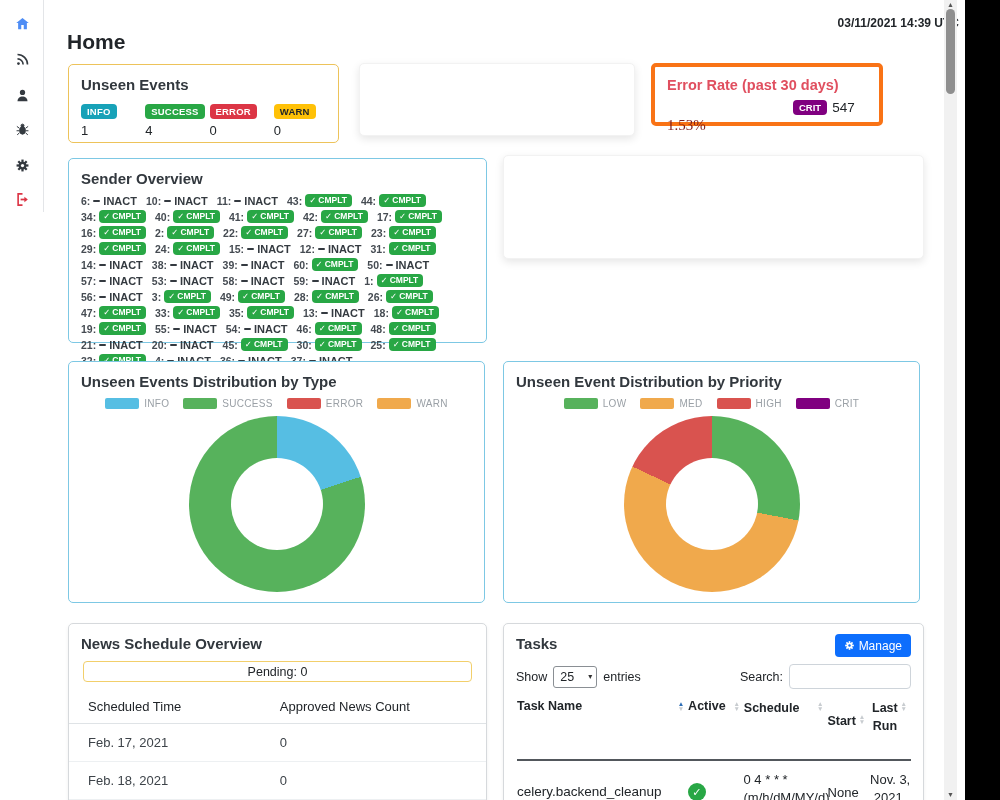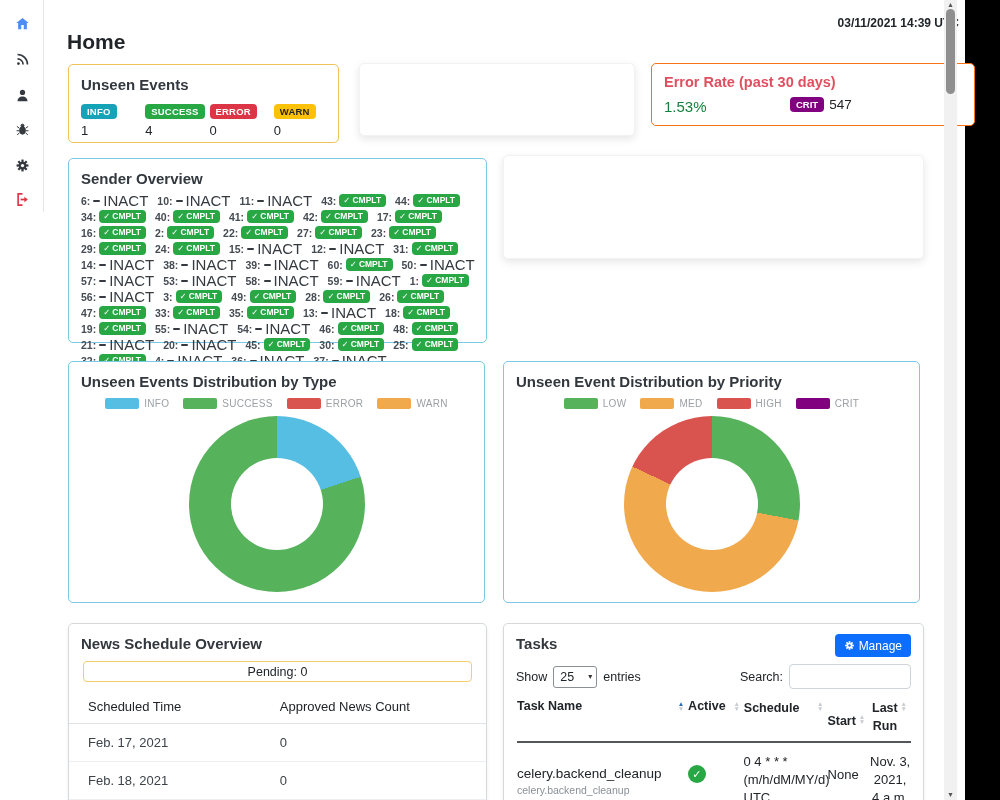--- a/index.html
+++ b/index.html
@@ -33,34 +33,34 @@
   #unseen-stats { display:flex; padding:8px 0 0 12px; }
   .stat-col { width:66px; }
   .stat-badge { display:inline-block; font-size:9.5px; font-weight:700; padding:2px 6px; border-radius:4px; letter-spacing:.2px; }
   .stat-value { font-size:13px; color:#212529; margin-top:4px; }
 
   
   #card-empty-mid { left:359px; top:63px; width:276px; height:73px; border:1px solid #f2f2f2; box-shadow:0 3px 8px rgba(0,0,0,.10); }
   #card-empty-right { left:503px; top:155px; width:421px; height:104px; border:1px solid #f2f2f2; box-shadow:0 3px 8px rgba(0,0,0,.10); }
 
   
-  #card-error { left:651px; top:63px; width:324px; height:63px; border:1px solid #f97316; }
+  #card-error { left:651px; top:63px; width:232px; height:63px; border:4px solid #f97316; }
   #card-error .card-title { color:#e04f5f; padding-top:10px; font-size:14.5px; }
-  #error-value { position:absolute; left:12px; top:34px; font-size:15px; color:#15803d; }
+  #error-value { position:absolute; left:12px; top:50px; font-size:15px; color:#7f1d1d;font-family:Liberation Serif, serif; }
   #error-crit { position:absolute; left:138px; top:33px; display:flex; align-items:center; gap:5px; }
   #crit-badge { font-size:9.5px; font-weight:700; color:#fff; padding:2px 6px; border-radius:4px; }
   #crit-count { font-size:13.5px; color:#212529; }
 
   
   #card-sender { left:68px; top:158px; width:419px; height:185px; border:1px solid #7dc8e4; }
   #sender-list { padding:7px 10px 0 12px; display:flex; flex-wrap:wrap; column-gap:9px; row-gap:3px; align-items:center; }
   .sender-item { display:inline-flex; align-items:center; gap:3px; height:13px; }
   .sender-num { font-size:10.5px; font-weight:700; color:#454b52; }
   .badge-cmplt { display:inline-flex; align-items:center; gap:2px; background:#28a745; color:#fff; font-size:8.5px; font-weight:700; padding:1px 5px 2px 4px; border-radius:4px; }
-  .inact { display:inline-flex; align-items:center; gap:3px; font-size:15px; font-weight:400; color:#343a40; }
+  .inact { display:inline-flex; align-items:center; gap:3px; font-size:11px; font-weight:700; color:#343a40; }
   .inact-dash { display:inline-block; width:7px; height:2px; background:#343a40; border-radius:1px; }
 
   
   #card-chart1 { left:68px; top:361px; width:417px; height:242px; border:1px solid #7dc8e4; }
   #card-chart2 { left:503px; top:361px; width:417px; height:242px; border:1px solid #7dc8e4; }
   .legend-row { display:flex; justify-content:center; gap:14px; margin-top:8px; }
   .legend-item { display:flex; align-items:center; gap:5px; }
   .legend-swatch { width:34px; height:11px; border-radius:2px; }
   .legend-label { font-size:10px; color:#9aa0a6; letter-spacing:.3px; }
   .donut-wrap { display:flex; justify-content:center; margin-top:7px; }
@@ -77,21 +77,21 @@
 
   
   #card-tasks { left:503px; top:623px; width:421px; height:260px; border:1px solid #d6d9dc; box-shadow:0 2px 4px rgba(0,0,0,.06); }
   #manage-btn { position:absolute; right:12px; top:10px; height:23px; background:#0d6efd; color:#fff; border:none; border-radius:4px; font-size:12px; padding:0 9px; display:flex; align-items:center; gap:4px; cursor:pointer; font-family:inherit; }
   #tasks-controls { display:flex; align-items:center; justify-content:space-between; padding:12px 12px 0 12px; }
   .ctrl-left,.ctrl-right { display:flex; align-items:center; gap:6px; font-size:12.5px; color:#212529; }
   #page-size-select { min-width:44px; height:22px; border:1px solid #8a8f94; border-radius:3px; font-size:12.5px; color:#212529; display:flex; align-items:center; justify-content:space-between; padding:0 4px 0 6px; background:#fff; cursor:pointer; }
   #search-input { width:122px; height:25px; border:1px solid #ced4da; border-radius:4px; font-size:12.5px; padding:0 6px; font-family:inherit; }
   #tasks-table { margin:10px 12px 0 13px; }
   .t-head { display:flex; border-bottom:2px solid #4f5археология5ercept; }
-  .t-head { display:flex; border-bottom:2px solid #52575c; padding-bottom:6px; }
+  .t-head { display:flex; border-bottom:2px solid #52575c; padding-bottom:24px; }
   .t-hcell { font-size:12.5px; font-weight:700; color:#212529; display:flex; align-items:flex-start; justify-content:space-between; padding-right:4px; cursor:pointer; }
   .sort-stack { display:flex; flex-direction:column; line-height:5px; font-size:6.5px; margin-top:2px; }
   .sort-up { color:#c8ccd0; } .sort-down { color:#c8ccd0; }
   .sort-up.active { color:#2f6fb7; }
   .t-row { display:flex; padding-top:10px; }
   .t-cell { font-size:13px; color:#212529; }
   .col-name { width:172px; } .col-active { width:56px; } .col-schedule { width:84px;gap:12px; } .col-start { width:42px; } .col-last { width:42px;text-align:center; }
   .task-name { font-size:13.5px; color:#212529; }
   .task-subname { font-size:10.5px; color:#8a9097; margin-top:3px; }
   .active-check { width:18px; height:18px; border-radius:50%; background:#28a745; color:#fff; font-size:11px; font-weight:700; display:flex; align-items:center; justify-content:center; margin-top:12px; }

